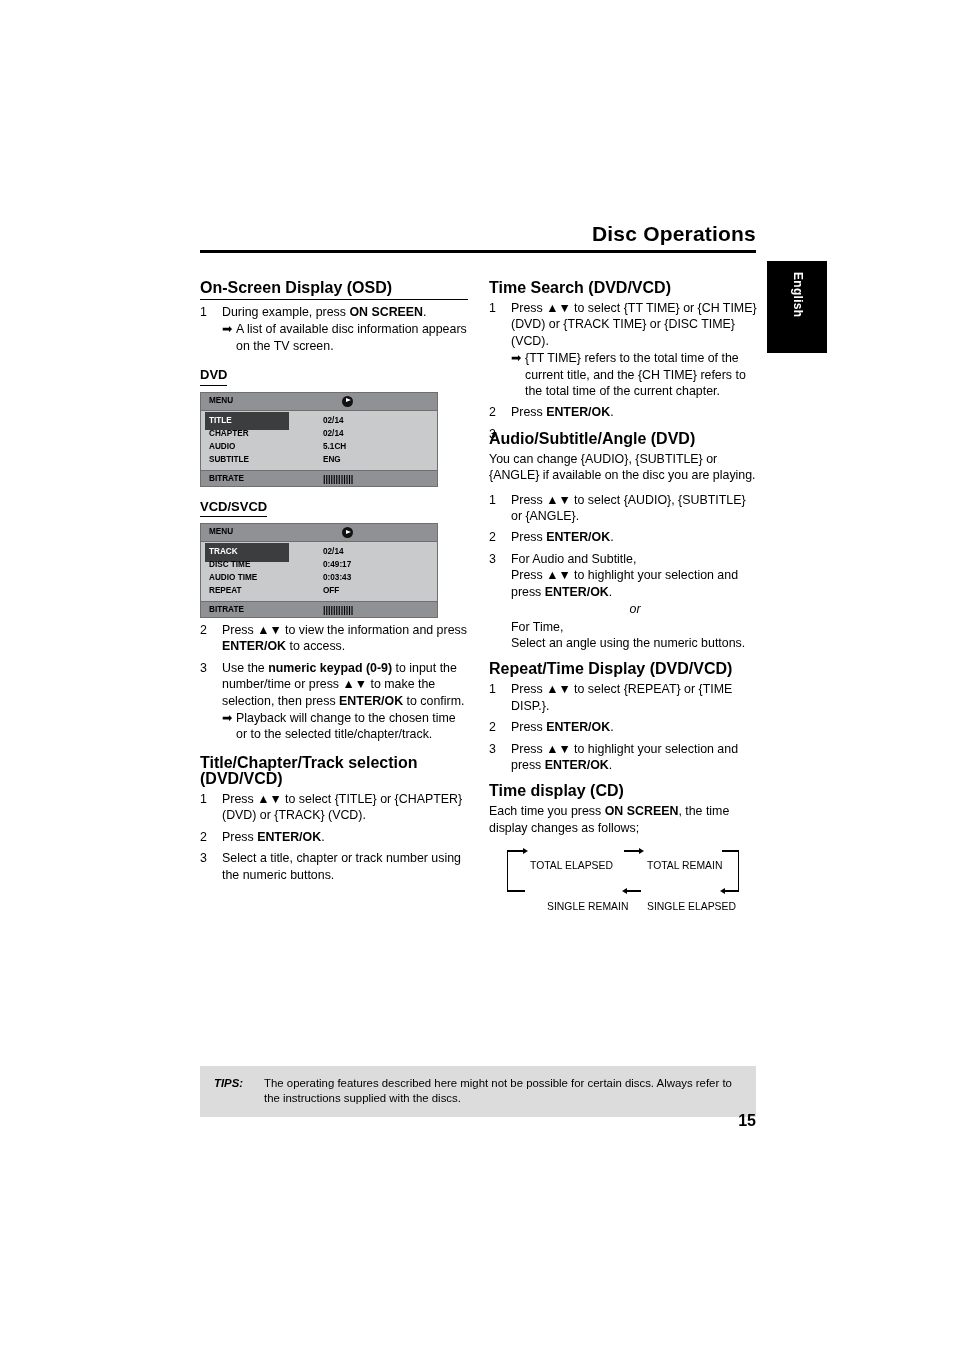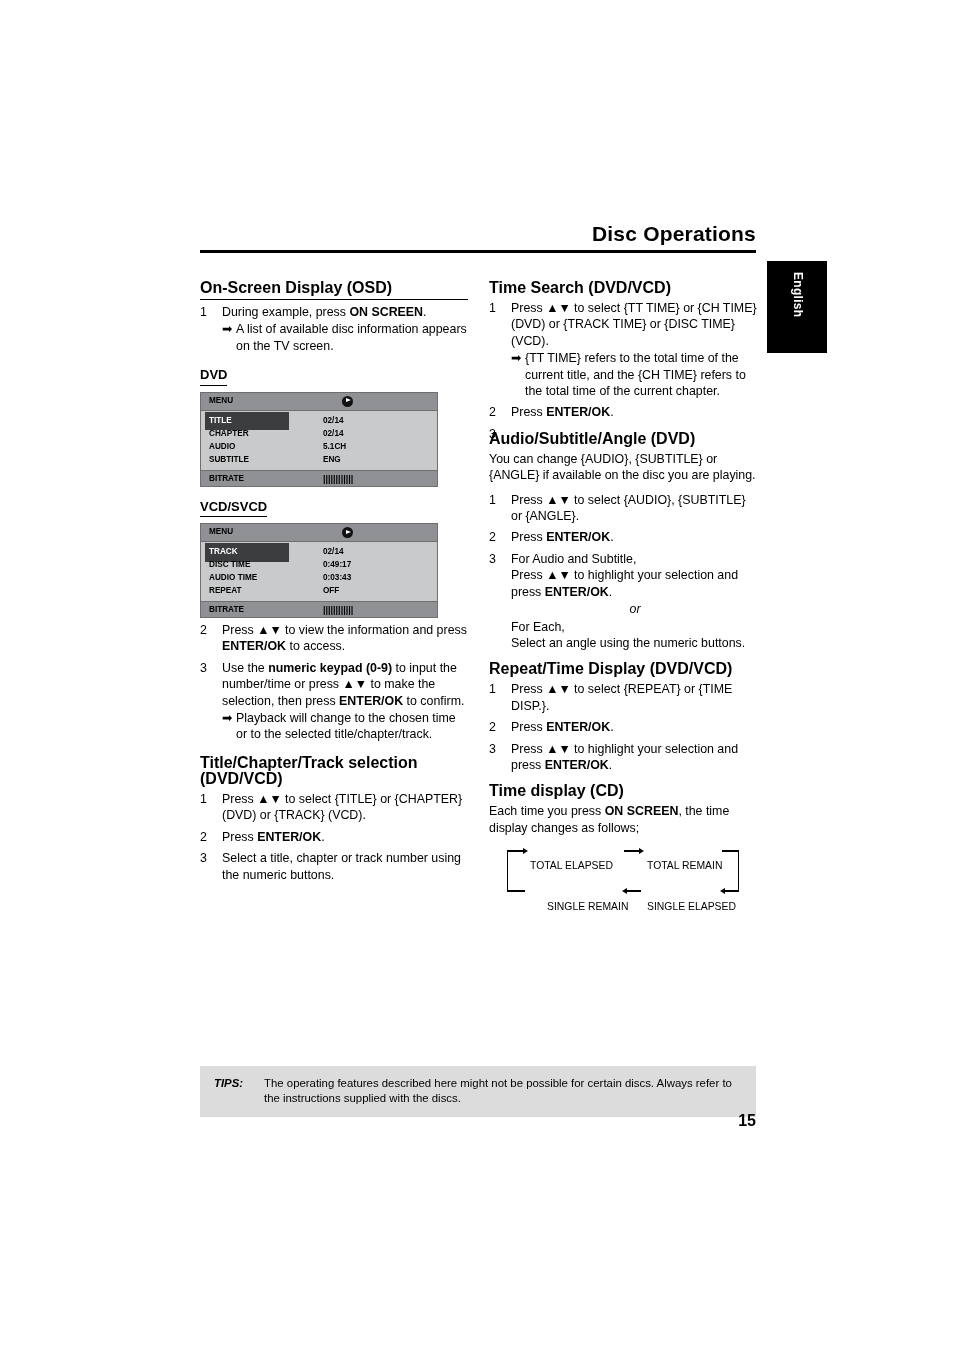--- a/index.html
+++ b/index.html
@@ -419,21 +419,21 @@
       <span class="num">2</span>
       <span><span>Press </span><b>ENTER/OK</b><span>.</span></span>
     </div>
 
     <div class="li">
       <span class="num">3</span>
       <span>
         <span>For Audio and Subtitle,</span><br>
         <span>Press </span><span>▲▼</span><span> to highlight your selection and press </span><b>ENTER/OK</b><span>.</span>
         <div class="center-it">or</div>
-        <span>For Each,</span><br>
+        <span>For Time,</span><br>
         <span>Select an angle using the numeric buttons.</span>
       </span>
     </div>
 
     <h2 class="sec" style="margin-top:10px;">Repeat/Time Display (DVD/VCD)</h2>
 
     <div class="li">
       <span class="num">1</span>
       <span><span>Press </span><span>▲▼</span><span> to select {REPEAT} or {TIME DISP.}.</span></span>
     </div>

